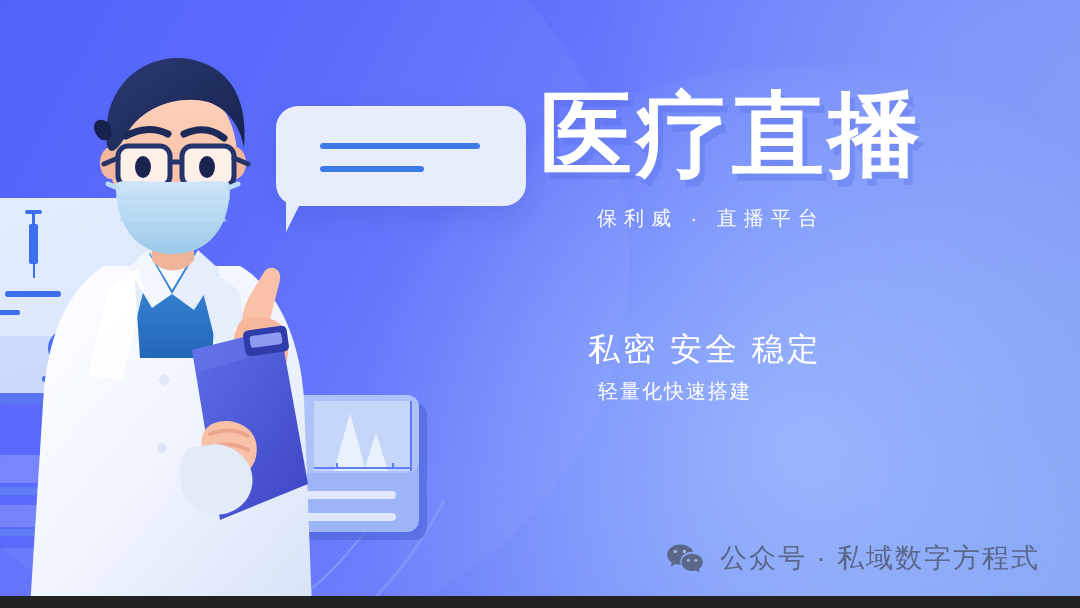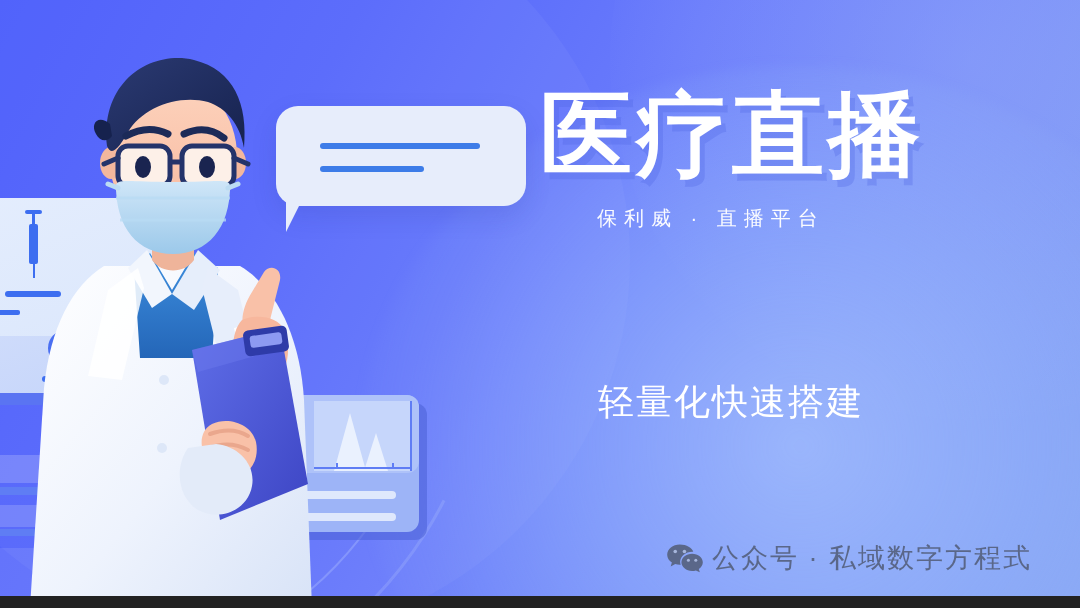--- a/index.html
+++ b/index.html
@@ -91,27 +91,27 @@
     position:absolute;left:597px;top:205px;
     font-size:20px;color:#ffffff;letter-spacing:7px;font-weight:normal;
     opacity:.97;
   }
   .feat1{
     position:absolute;left:588px;top:328px;
     font-size:32px;color:#ffffff;letter-spacing:3px;font-weight:normal;
   }
   .feat2{
     position:absolute;left:598px;top:378px;
-    font-size:36px;color:#ffffff;letter-spacing:2px;font-weight:normal;
+    font-size:20px;color:#ffffff;letter-spacing:2px;font-weight:normal;
   }
 
   
   .footer{
     position:absolute;left:666px;top:540px;
-    display:flex;align-items:center;gap:8px;justify-content:space-between;
+    display:flex;align-items:center;gap:16px;justify-content:space-between;
   }
   .wechat-icon{position:relative;width:38px;height:30px;display:block;}
   .footer-text{
     font-size:27px;color:#5a6789;letter-spacing:2px;
     font-family:"Liberation Sans","DejaVu Sans",sans-serif;
   }
 
   
   .doctor{position:absolute;left:12px;top:28px;width:430px;height:580px;}
   .card-chart{position:absolute;left:252px;top:395px;width:175px;height:145px;}
@@ -266,20 +266,21 @@
   </svg>
 
   <div class="bubble">
     <div class="bub-line l1"></div>
     <div class="bub-line l2"></div>
   </div>
   <div class="bubble-tail"></div>
 
   <div class="title">医疗直播</div>
   <div class="subtitle">保利威 · 直播平台</div>
+  <div class="feat1">私密  安全   稳定</div>
   <div class="feat2">轻量化快速搭建</div>
 
   <div class="footer">
     <svg class="wechat-icon" viewBox="0 0 40 32">
       <path d="M14.5 1.5C7 1.5 1 6.4 1 12.4c0 3.4 2 6.4 5 8.4l-1.3 4.2 4.9-2.5c1.5.4 3.2.7 4.9.7h.9c-.4-1-.6-2-.6-3.1 0-6 5.8-10.9 13-10.9h1C27.6 5 21.7 1.5 14.5 1.5z" fill="#5A6789"></path>
       <circle cx="9.6" cy="9.1" r="1.9" fill="#A7B6DC"></circle>
       <circle cx="19.4" cy="9.1" r="1.9" fill="#A7B6DC"></circle>
       <path d="M39 20.6c0-5.1-5.1-9.2-11.4-9.2S16.2 15.5 16.2 20.6s5.1 9.2 11.4 9.2c1.4 0 2.7-.2 4-.6l4.2 2.1-1.1-3.5c2.6-1.7 4.3-4.2 4.3-7.2z" fill="#5A6789"></path>
       <circle cx="23.6" cy="18.4" r="1.6" fill="#A7B6DC"></circle>
       <circle cx="31.5" cy="18.4" r="1.6" fill="#A7B6DC"></circle>

